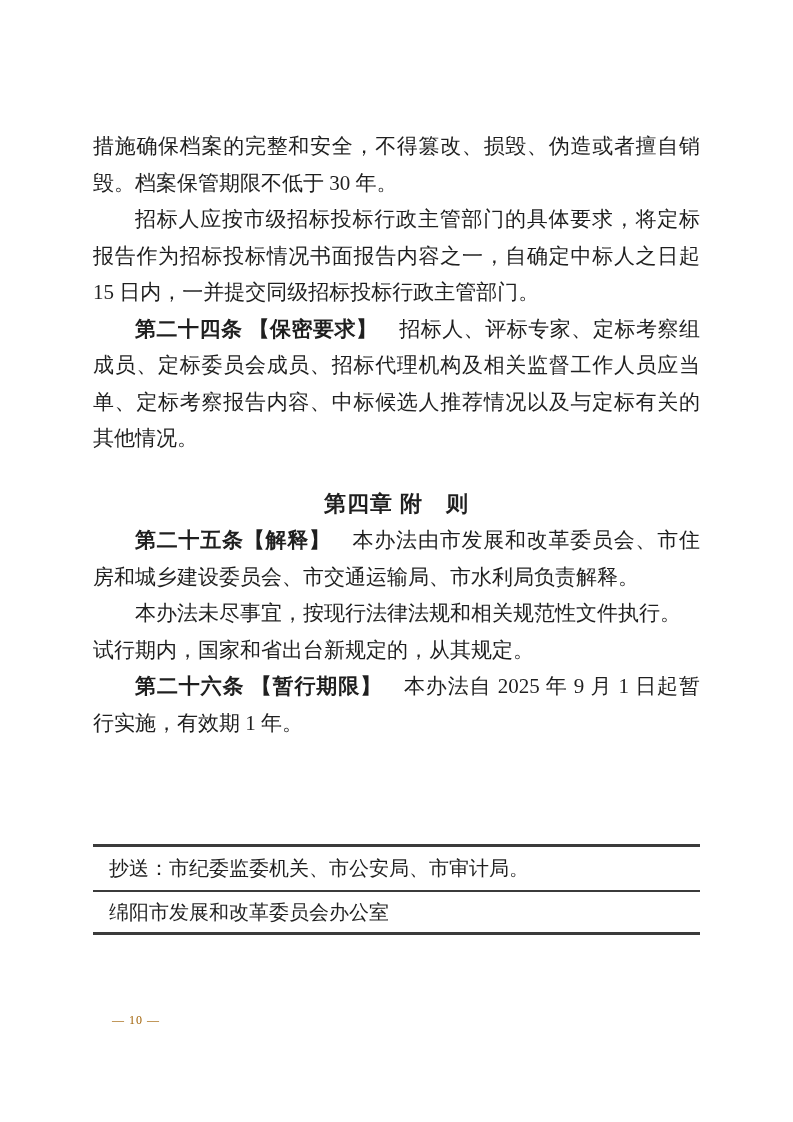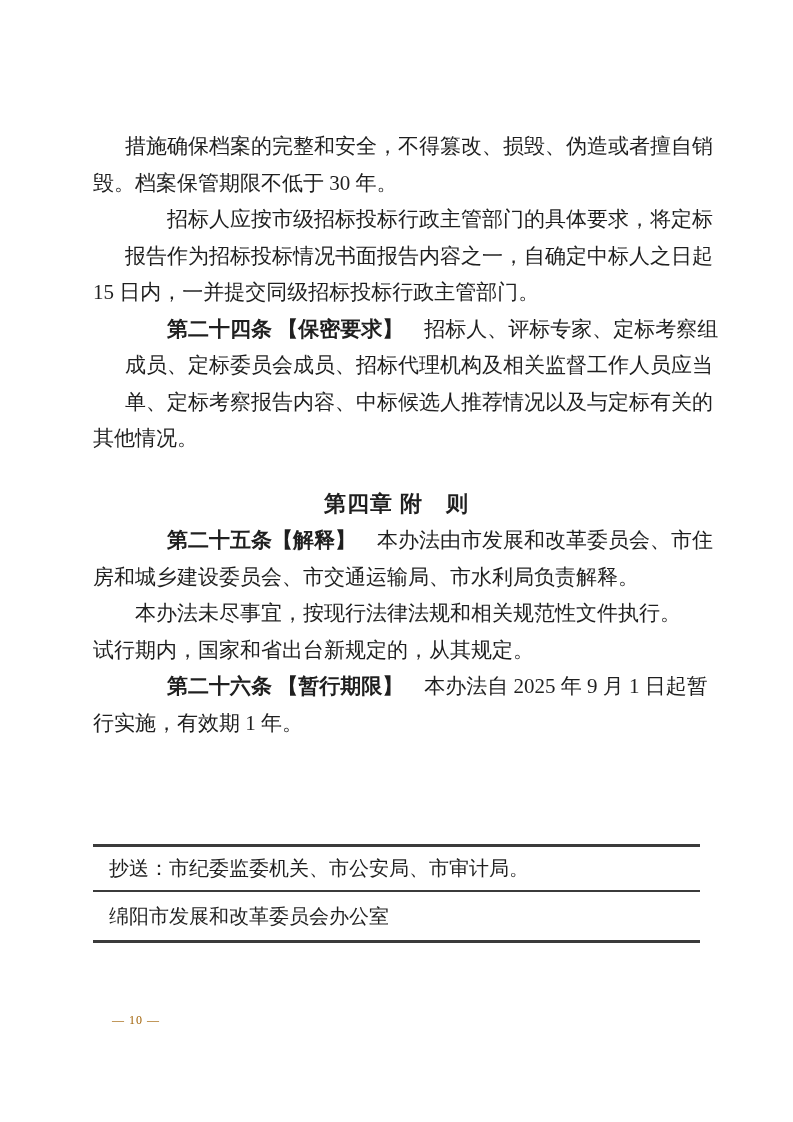--- a/index.html
+++ b/index.html
@@ -29,21 +29,20 @@
     font-size: 21px;
     line-height: 36.5px;
   }
   .line {
     white-space: nowrap;
     height: 36.5px;
   }
   .line.fill {
     text-align: justify;
     text-align-last: justify;
-    margin-left: 32px;
   }
   .line.indent {
     text-indent: 42px;
   }
   .bold {
     font-weight: bold;
   }
   .chapter {
     margin-top: 29px;
     height: 36.5px;
@@ -69,21 +68,21 @@
     display: flex;
     align-items: center;
     padding-left: 16px;
     padding-right: 2px;
     box-sizing: border-box;
   }
   .row-cc {
     height: 43px;
   }
   .row-issue {
-    height: 48px;
+    height: 40px;
     justify-content: space-between;
   }
   .page-number {
     position: absolute;
     left: 112px;
     top: 1013px;
     font-size: 12px;
     color: #a16207;
     letter-spacing: 1px;
   }

